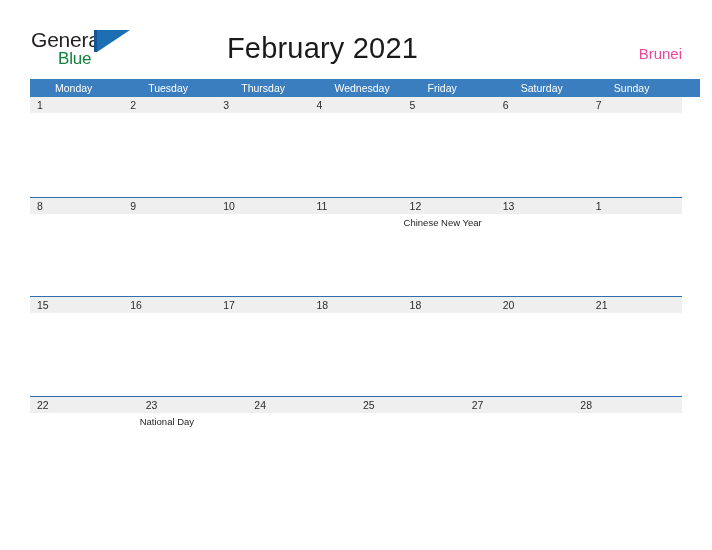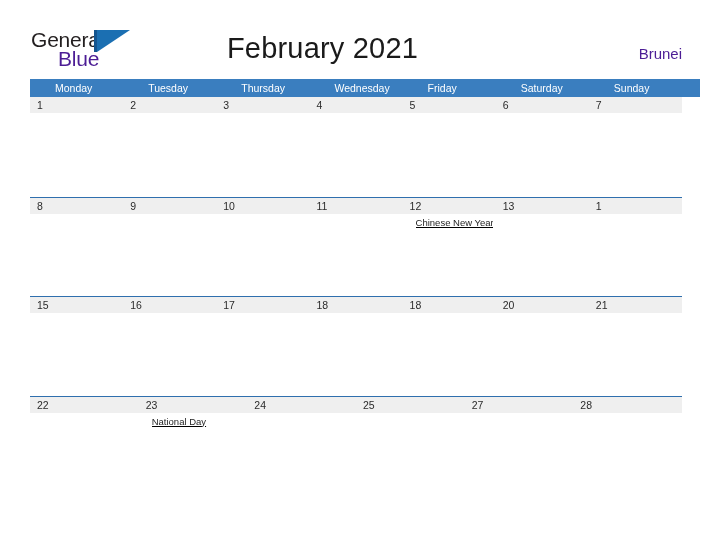--- a/index.html
+++ b/index.html
@@ -45,23 +45,23 @@
     font-size: 21px;
     letter-spacing: -0.2px;
     color: #231f20;
     line-height: 22px;
     white-space: nowrap;
   }
   .logo-blue {
     position: absolute;
     left: 27px;
     top: 19px;
-    font-size: 21px;
+    font-size: 17px;
     letter-spacing: -0.2px;
-    color: #4c1d95;
+    color: #15803d;
     line-height: 22px;
     white-space: nowrap;
   }
   .logo-mark {
     position: absolute;
     left: 63px;
     top: 1px;
     width: 36px;
     height: 22px;
   }
@@ -92,21 +92,21 @@
     font-size: 29px;
     color: #1a1a1a;
     letter-spacing: 0.2px;
   }
 
   .country {
     position: absolute;
     right: 30px;
     top: 45px;
     font-size: 15px;
-    color: #4c1d95;
+    color: #ec4899;
     text-align: right;
   }
 
   
   .calendar {
     position: absolute;
     left: 30px;
     top: 79px;
     width: 652px;
   }
@@ -160,24 +160,23 @@
   .day-num {
     position: absolute;
     left: 7px;
     top: 1px;
     font-size: 10.5px;
     color: #2b2b2b;
     line-height: 15px;
   }
   .day-events {
     position: absolute;
-    left: 13px;
+    left: 1px;
     top: 18px;
     right: 3px;
-    text-decoration: underline;
   }
   .event {
     font-size: 9.5px;
     color: #252525;
     line-height: 13px;
     white-space: nowrap;
     overflow: hidden;
   }
 </style>
 </head>

